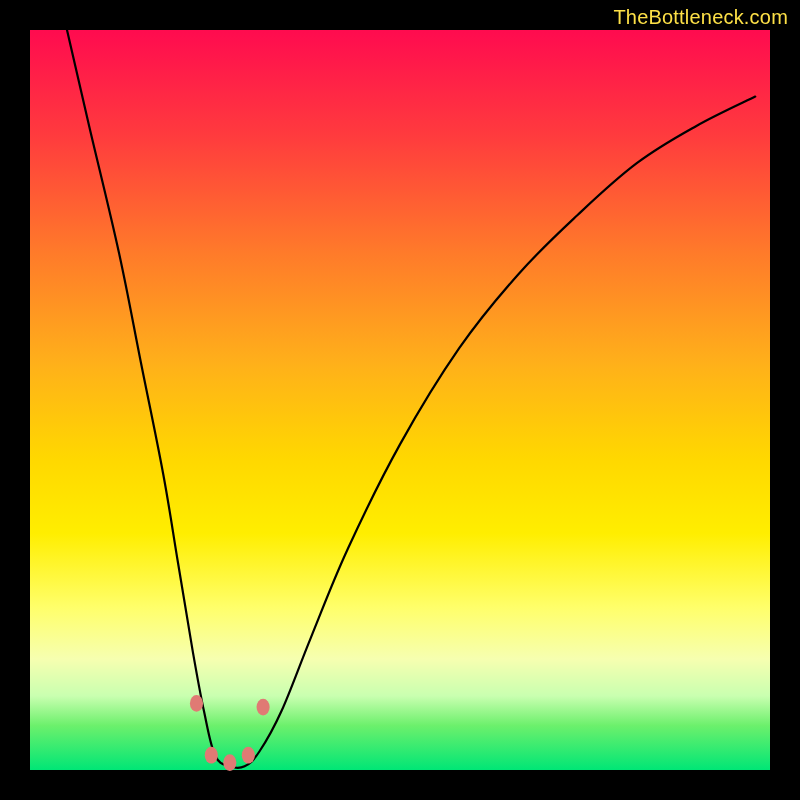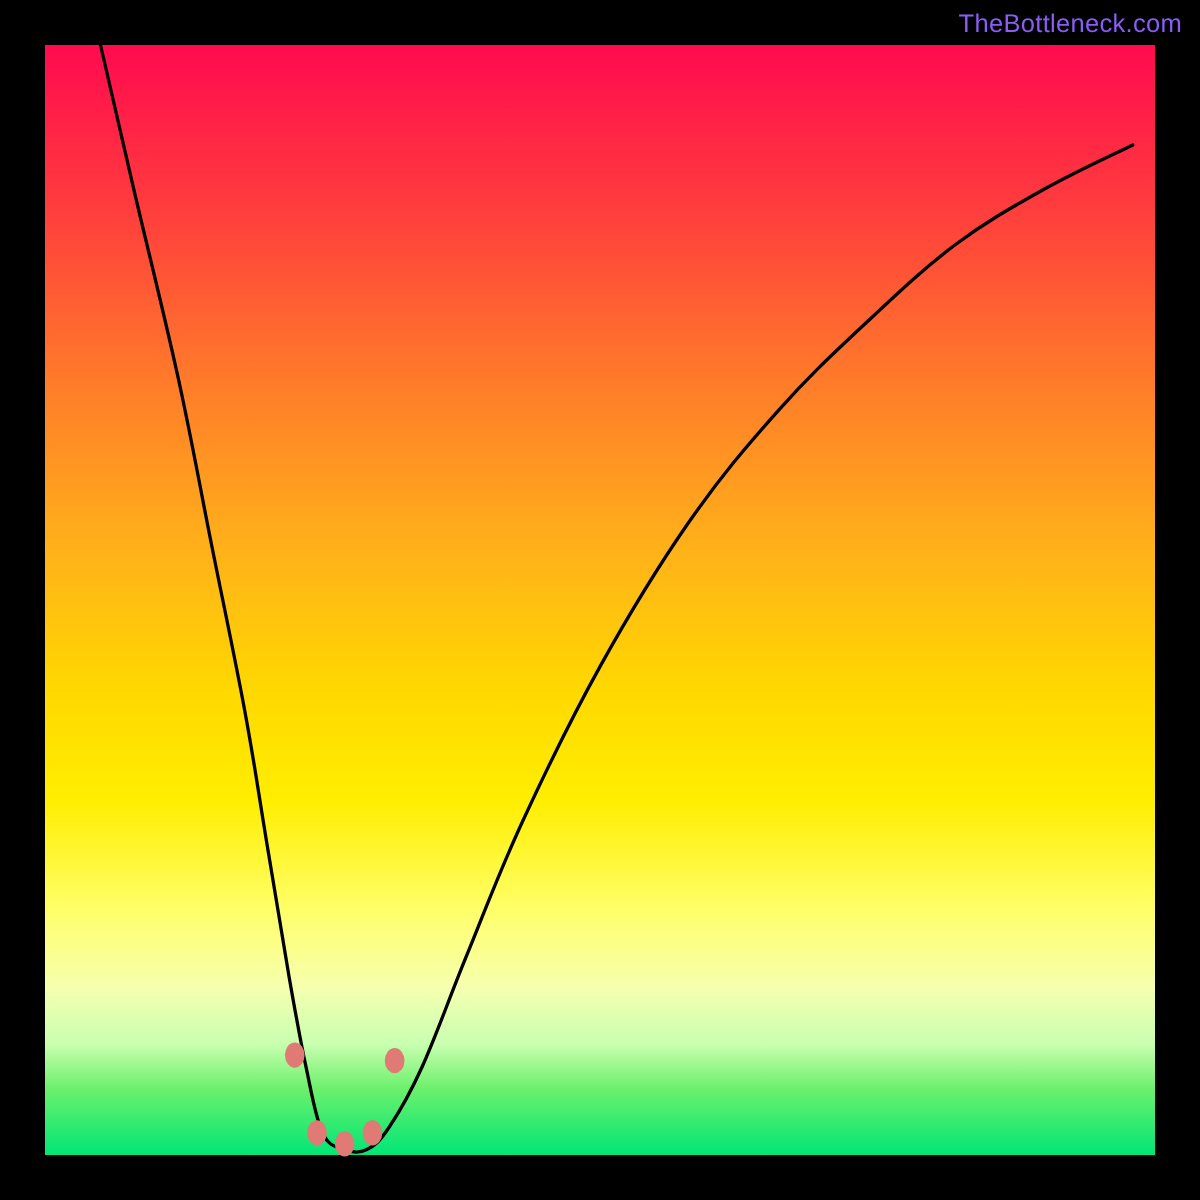--- a/index.html
+++ b/index.html
@@ -27,22 +27,22 @@
       #f6ffb0 85%,
       #c9ffb0 90%,
       #6cf06c 94%,
       #00e676 100%);
   }
   .watermark {
     position: absolute;
     top: 6px;
     right: 12px;
     font-family: Arial, Helvetica, sans-serif;
-    font-size: 17px;
-    color: #8b5cf6;
+    font-size: 20px;
+    color: #fde047;
     letter-spacing: 0.2px;
     font-weight: 500;
   }
   svg.curve {
     position: absolute;
     left: 0; top: 0;
     width: 740px; height: 740px;
     overflow: visible;
   }
 </style>

